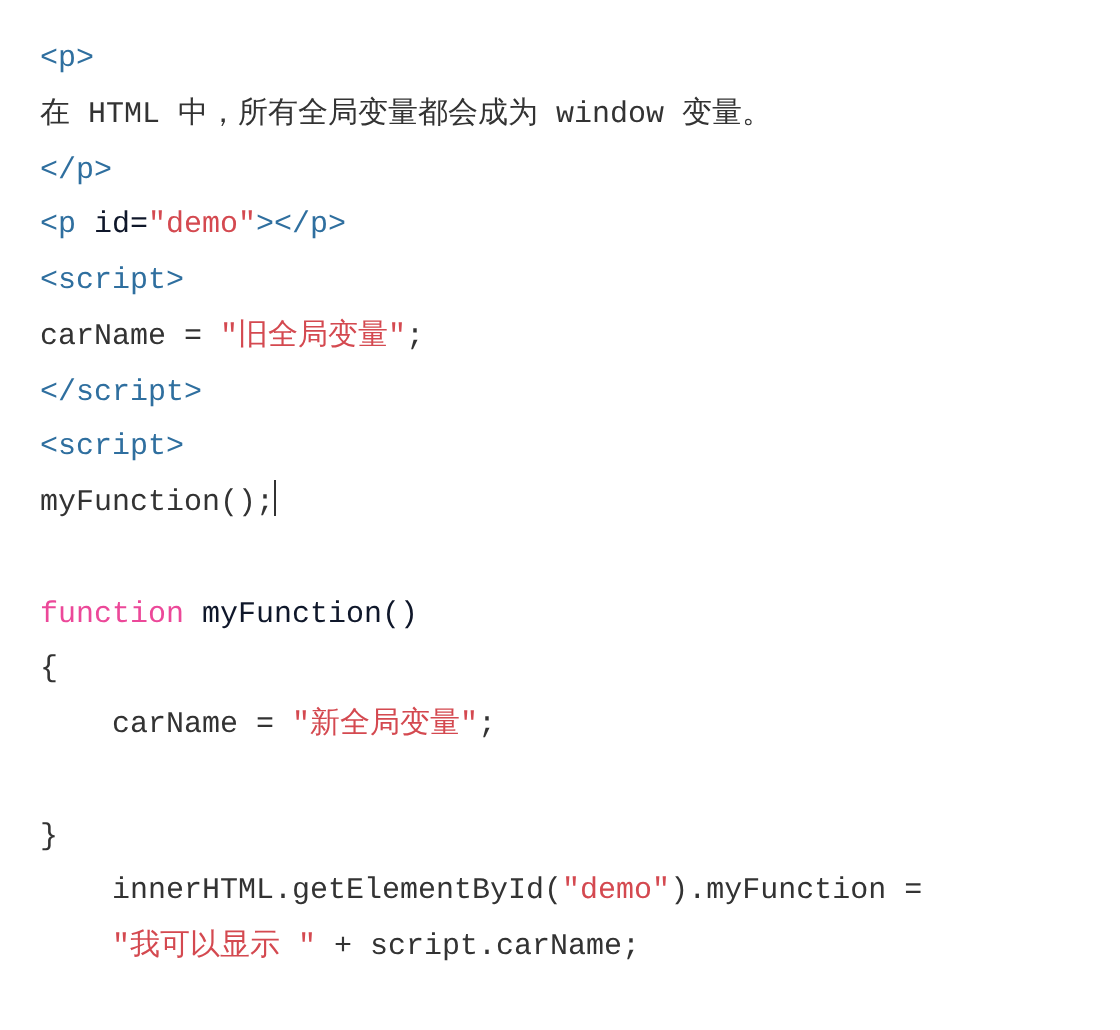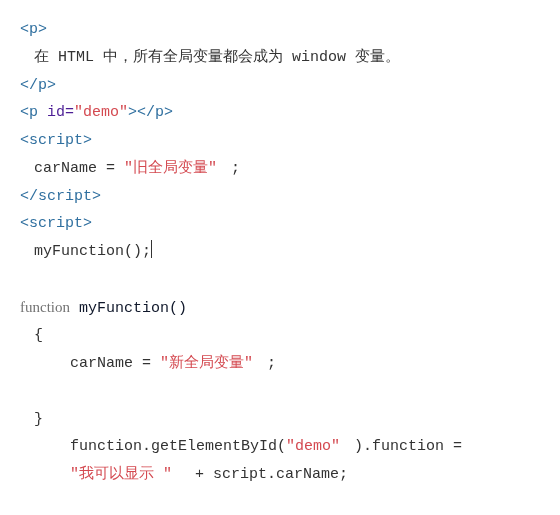--- a/index.html
+++ b/index.html
@@ -11,25 +11,25 @@
     background: #ffffff;
     color: #333333;
     width: 560px;
     box-sizing: border-box;
     position: relative;
   }
   .code {
     white-space: pre;
   }
   .tag { color: #2f6f9f; }           
-  .attr-name { color: #4c1d95; }     
+  .attr-name { color: #0f172a; }     
   .attr-val { color: #d44950; }      
-  .kw { color: #737373; font-family: Liberation Serif, serif; }               
+  .kw { color: #ec4899; }               
   .fn-name { color: #0f172a; }          
-  .text { color: #333; margin-left: 14px; }
+  .text { color: #333; }
   .cursor {
     display: inline-block;
     width: 0;
     height: 1.2em;
     border-left: 1px solid #333;
     vertical-align: -3px;
   }
 </style>
 </head>
 <body>
@@ -42,17 +42,17 @@
 <span class="text">carName = </span><span class="attr-val">"旧全局变量"</span><span class="text">;</span>
 <span class="tag">&lt;/</span><span class="tag">script&gt;</span>
 <span class="tag">&lt;script&gt;</span>
 <span class="text">myFunction();</span><span class="cursor"></span>
 
 <span class="kw">function</span><span class="fn-name"> myFunction()</span>
 <span class="text">{</span>
 <span class="text">    carName = </span><span class="attr-val">"新全局变量"</span><span class="text">;</span>
 
 <span class="text">}</span>
-<span class="text">    function.getElementById(</span><span class="attr-val">"demo"</span><span class="text">).function =</span>
+<span class="text">    innerHTML.getElementById(</span><span class="attr-val">"demo"</span><span class="text">).myFunction =</span>
 <span class="text">    </span><span class="attr-val">"我可以显示 "</span><span class="text"> + script.carName;</span>
 
 
 </div>
 
 </body></html>

